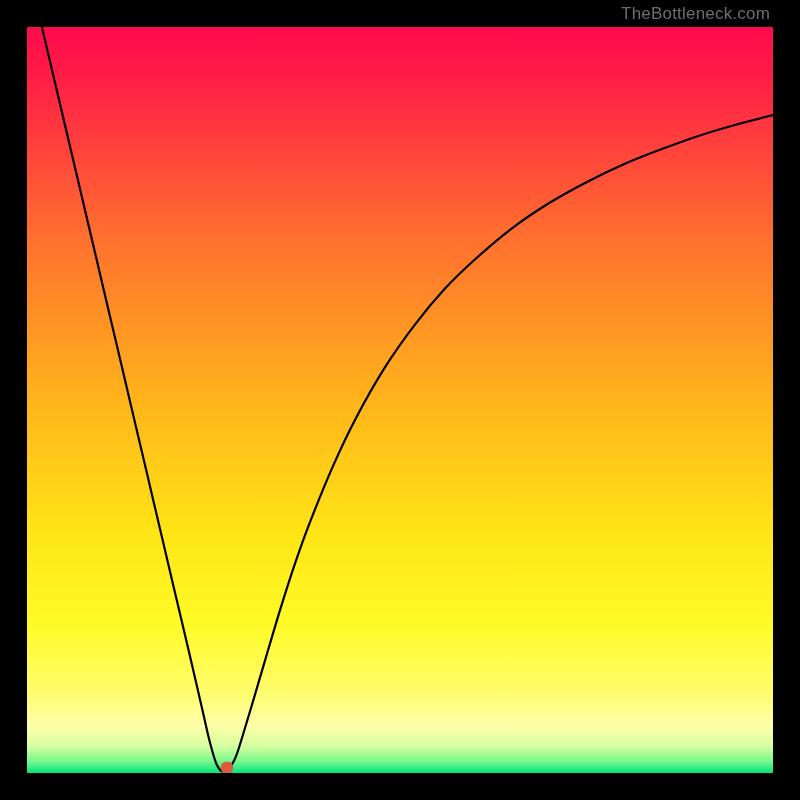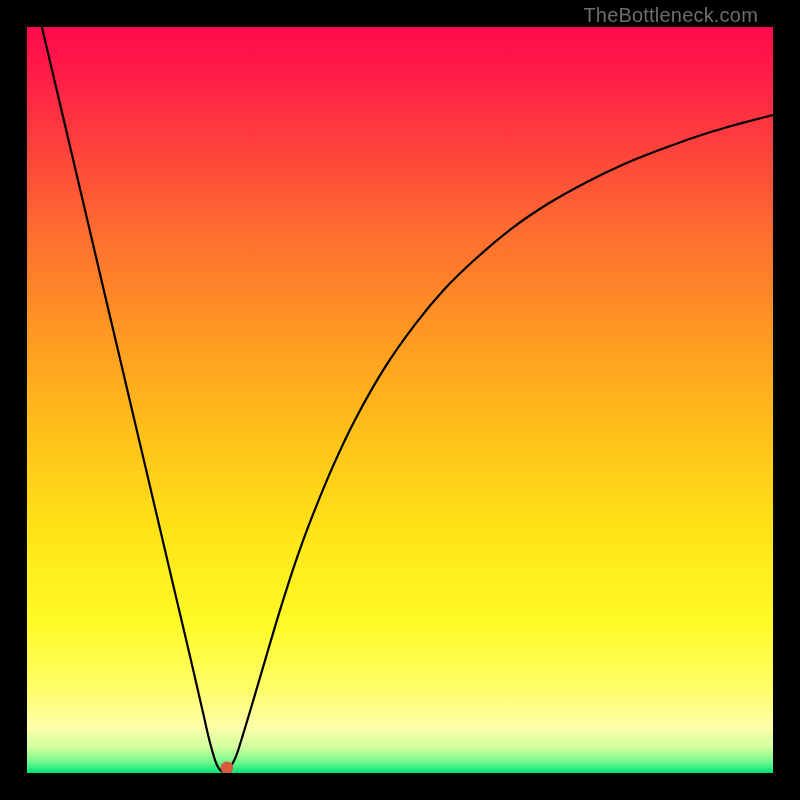--- a/index.html
+++ b/index.html
@@ -21,23 +21,23 @@
   .plot-area {
     position: absolute;
     left: 0;
     top: 0;
     width: 746px;
     height: 746px;
   }
   .watermark {
     position: absolute;
     top: 4px;
-    right: 42px;
+    right: 30px;
     font-family: Arial, Helvetica, sans-serif;
-    font-size: 20px;
+    font-size: 17px;
     font-weight: 500;
     color: #6d6d6d;
     letter-spacing: 0.2px;
   }
   svg {
     display: block;
   }
 </style>
 </head>
 <body>

